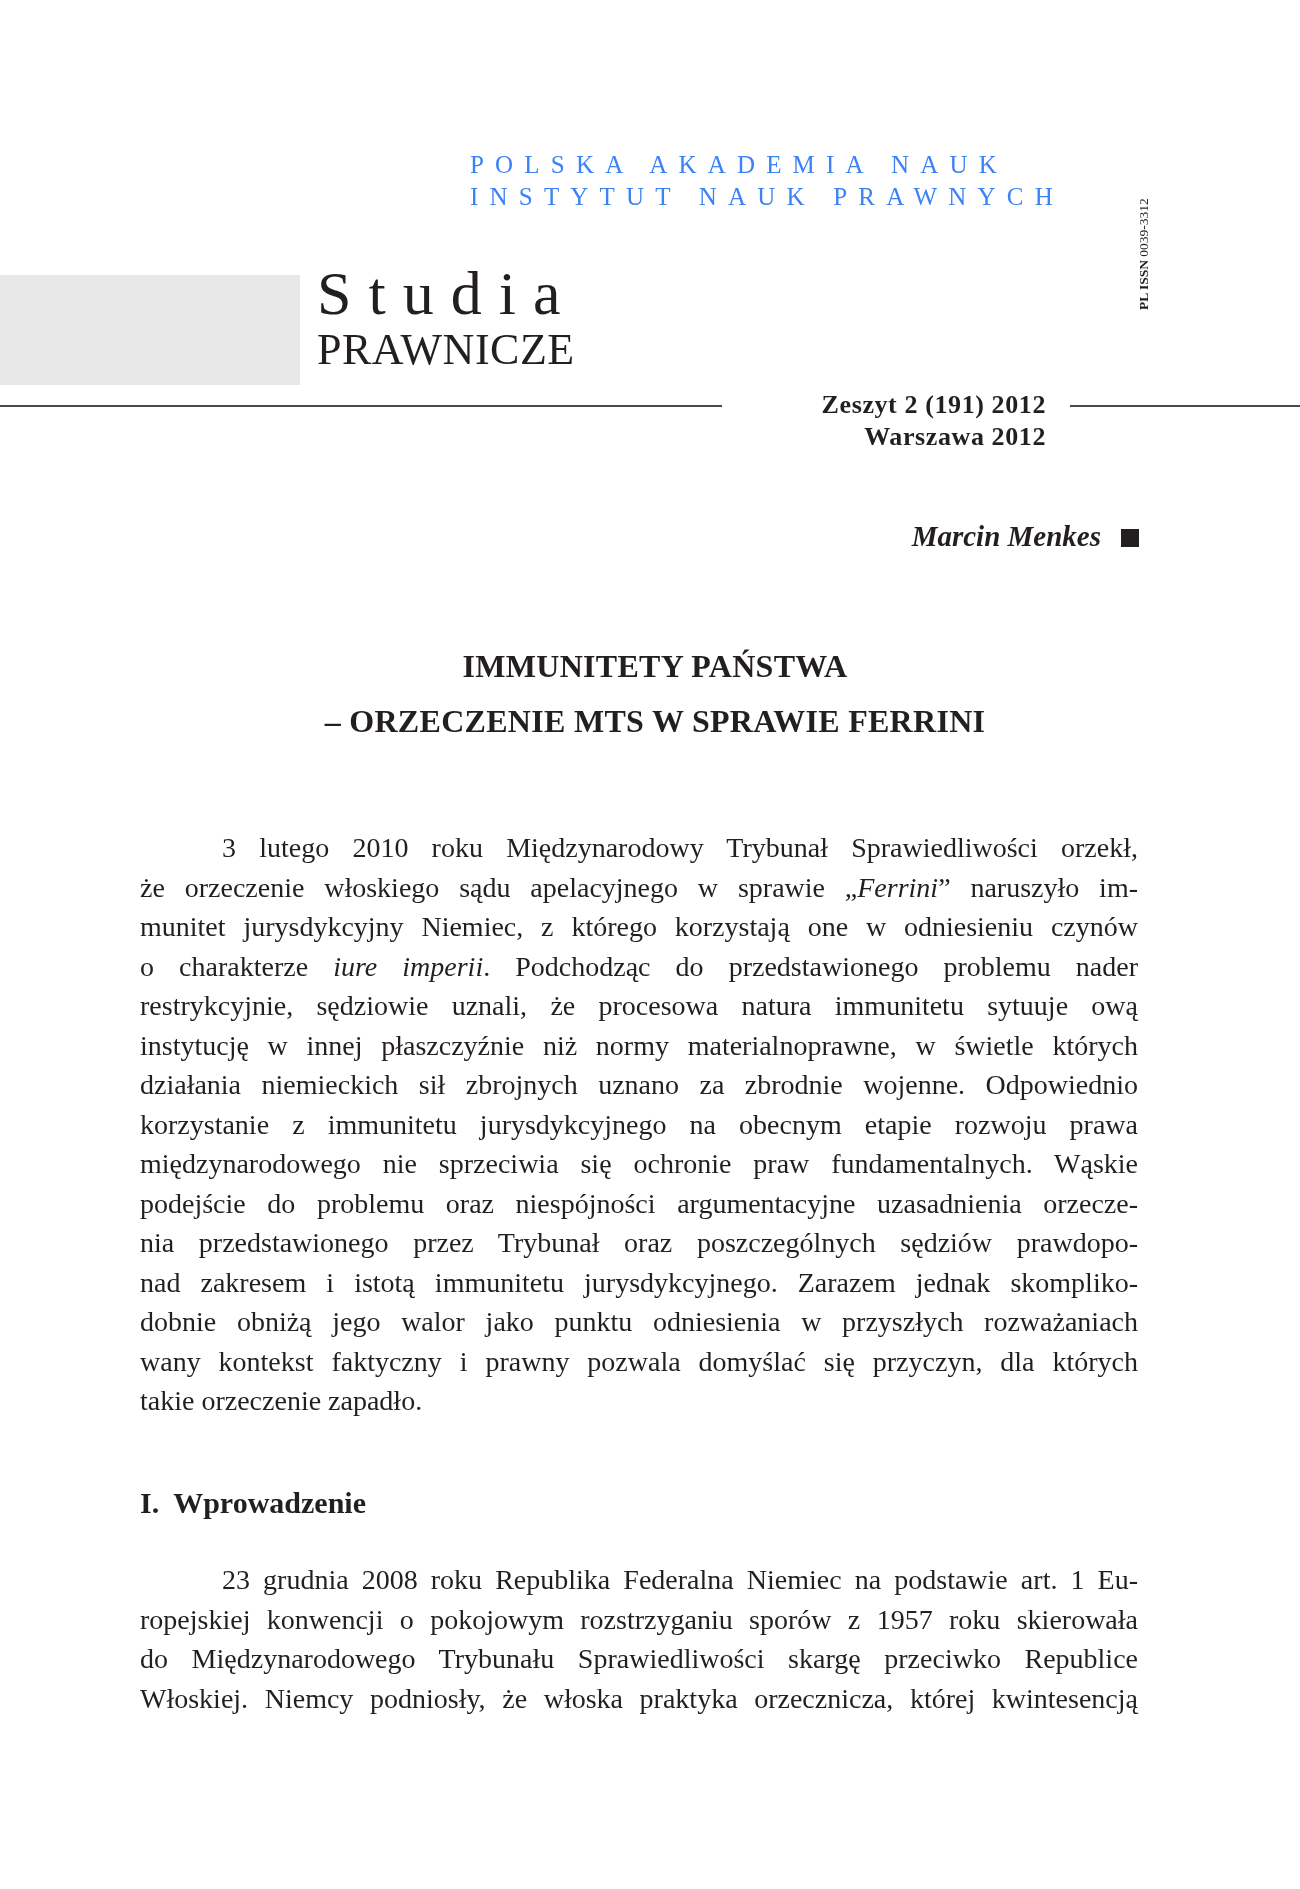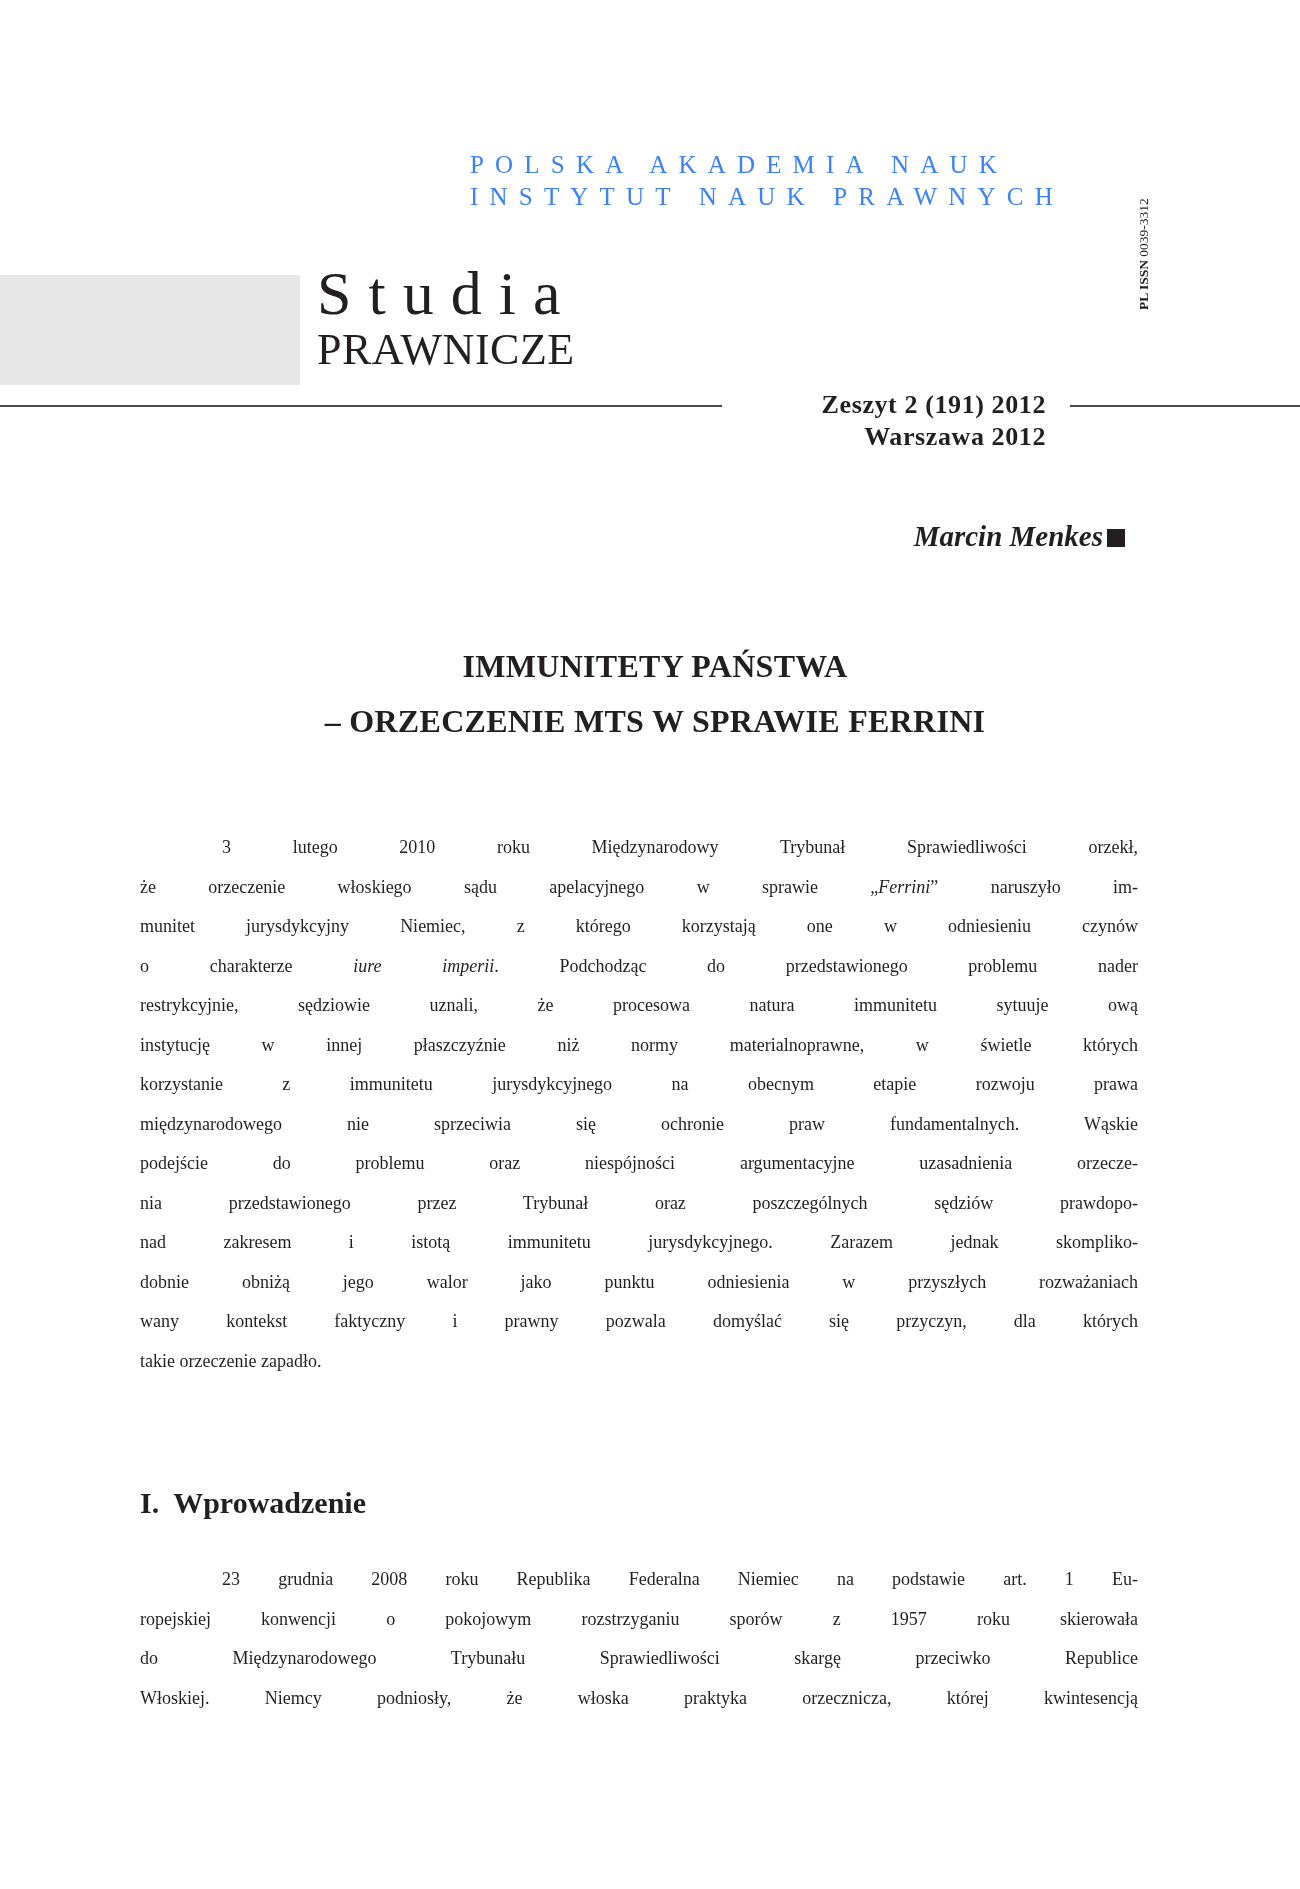--- a/index.html
+++ b/index.html
@@ -81,29 +81,30 @@
       font-size: 26px;
       line-height: 1;
       text-align: right;
       white-space: nowrap;
       letter-spacing: 0.6px;
     }
     .issue.l1 { top: 392px; }
     .issue.l2 { top: 424px; }
 
     .author {
-      right: 175px;
+      right: 161px;
       top: 522px;
       font-size: 29px;
       font-style: italic;
       font-weight: bold;
       white-space: nowrap;
       line-height: 1;
       display: flex;
       align-items: center;
+      gap: 16px;
     }
     .author .square {
       display: inline-block;
       width: 18px;
       height: 18px;
       background: #231f20;
       margin-left: 4px;
       margin-top: 2px;
     }
 
@@ -116,21 +117,21 @@
       line-height: 1;
       letter-spacing: 0.3px;
       white-space: nowrap;
     }
     .title.l1 { top: 650px; padding-left: 10px; box-sizing: border-box; }
     .title.l2 { top: 705px; padding-left: 10px; box-sizing: border-box; }
 
     .para {
       left: 140px;
       width: 998px;
-      font-size: 18px;
+      font-size: 28px;
       line-height: 39.5px;
       text-align: justify;
       text-align-last: left;
     }
     .para .line {
       display: block;
       text-align: justify;
       text-align-last: justify;
       white-space: nowrap;
       height: 39.5px;
@@ -179,20 +180,21 @@
 <div class="abs title l1">IMMUNITETY PAŃSTWA</div>
 <div class="abs title l2">– ORZECZENIE MTS W SPRAWIE FERRINI</div>
 
 <div class="abs para abstract">
   <span class="line indent">3 lutego 2010 roku Międzynarodowy Trybunał Sprawiedliwości orzekł,</span>
   <span class="line">że orzeczenie włoskiego sądu apelacyjnego w sprawie „<i>Ferrini</i>” naruszyło im-</span>
   <span class="line">munitet jurysdykcyjny Niemiec, z którego korzystają one w odniesieniu czynów</span>
   <span class="line">o charakterze <i>iure imperii</i>. Podchodząc do przedstawionego problemu nader</span>
   <span class="line">restrykcyjnie, sędziowie uznali, że procesowa natura immunitetu sytuuje ową</span>
   <span class="line">instytucję w innej płaszczyźnie niż normy materialnoprawne, w świetle których</span>
+  <span class="line">działania niemieckich sił zbrojnych uznano za zbrodnie wojenne. Odpowiednio</span>
   <span class="line">korzystanie z immunitetu jurysdykcyjnego na obecnym etapie rozwoju prawa</span>
   <span class="line">międzynarodowego nie sprzeciwia się ochronie praw fundamentalnych. Wąskie</span>
   <span class="line">podejście do problemu oraz niespójności argumentacyjne uzasadnienia orzecze-</span>
   <span class="line">nia przedstawionego przez Trybunał oraz poszczególnych sędziów prawdopo-</span>
   <span class="line">nad zakresem i istotą immunitetu jurysdykcyjnego. Zarazem jednak skompliko-</span>
   <span class="line">dobnie obniżą jego walor jako punktu odniesienia w przyszłych rozważaniach</span>
   <span class="line">wany kontekst faktyczny i prawny pozwala domyślać się przyczyn, dla których</span>
   <span class="line last">takie orzeczenie zapadło.</span>
 </div>
 

